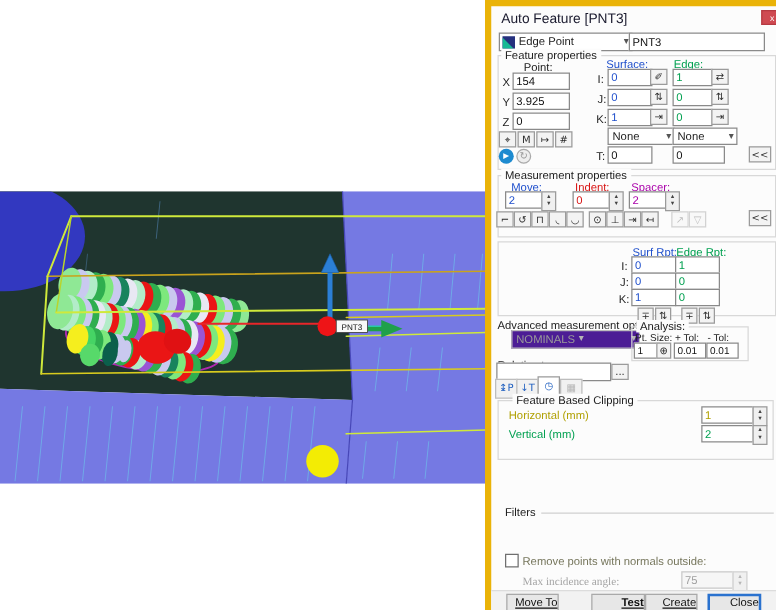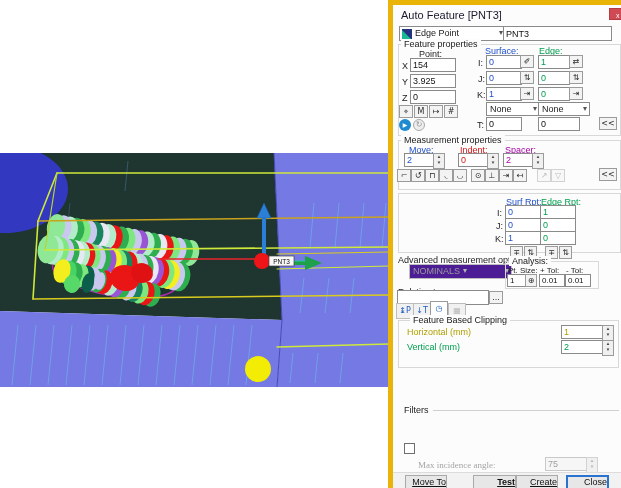--- a/index.html
+++ b/index.html
@@ -355,20 +355,21 @@
     </div>
     <div class="lbl green" style="left:14px;top:337px;">Vertical (mm)</div>
     <div class="spin" style="left:168px;top:335px;">
       <input style="width: 36px; color: rgb(0, 160, 80);" value="2">
         <div class="sb" style="left:41px;">▲<br>▼</div>
     </div>
 
     <div class="lbl" style="left:11px;top:400px;">Filters</div>
     <div class="hline" style="left:40px;right:6px;top:405px;"></div>
     <span class="cb" style="left:11px;top:438px;"></span>
+    <div class="lbl" style="left:25px;top:439px;color:#76765c;">Remove points with normals outside:</div>
     <div class="lbl gray" style="left:25px;top:455px;">Max incidence angle:</div>
     <div class="spin dis" style="left:152px;top:452px;">
       <input style="width: 36px;" disabled="" value="75">
         <div class="sb" style="left:41px;">▲<br>▼</div>
     </div>
 
     <div class="btnstrip"></div>
     <button class="btn" style="left:12px;width:42px;"><span class="u">Move To</span></button>
     <button class="btn" style="left:80px;width:43px;font-weight:bold;"><span class="u">Test</span></button>
     <button class="btn" style="left:123px;width:42px;"><span class="u">Create</span></button>

